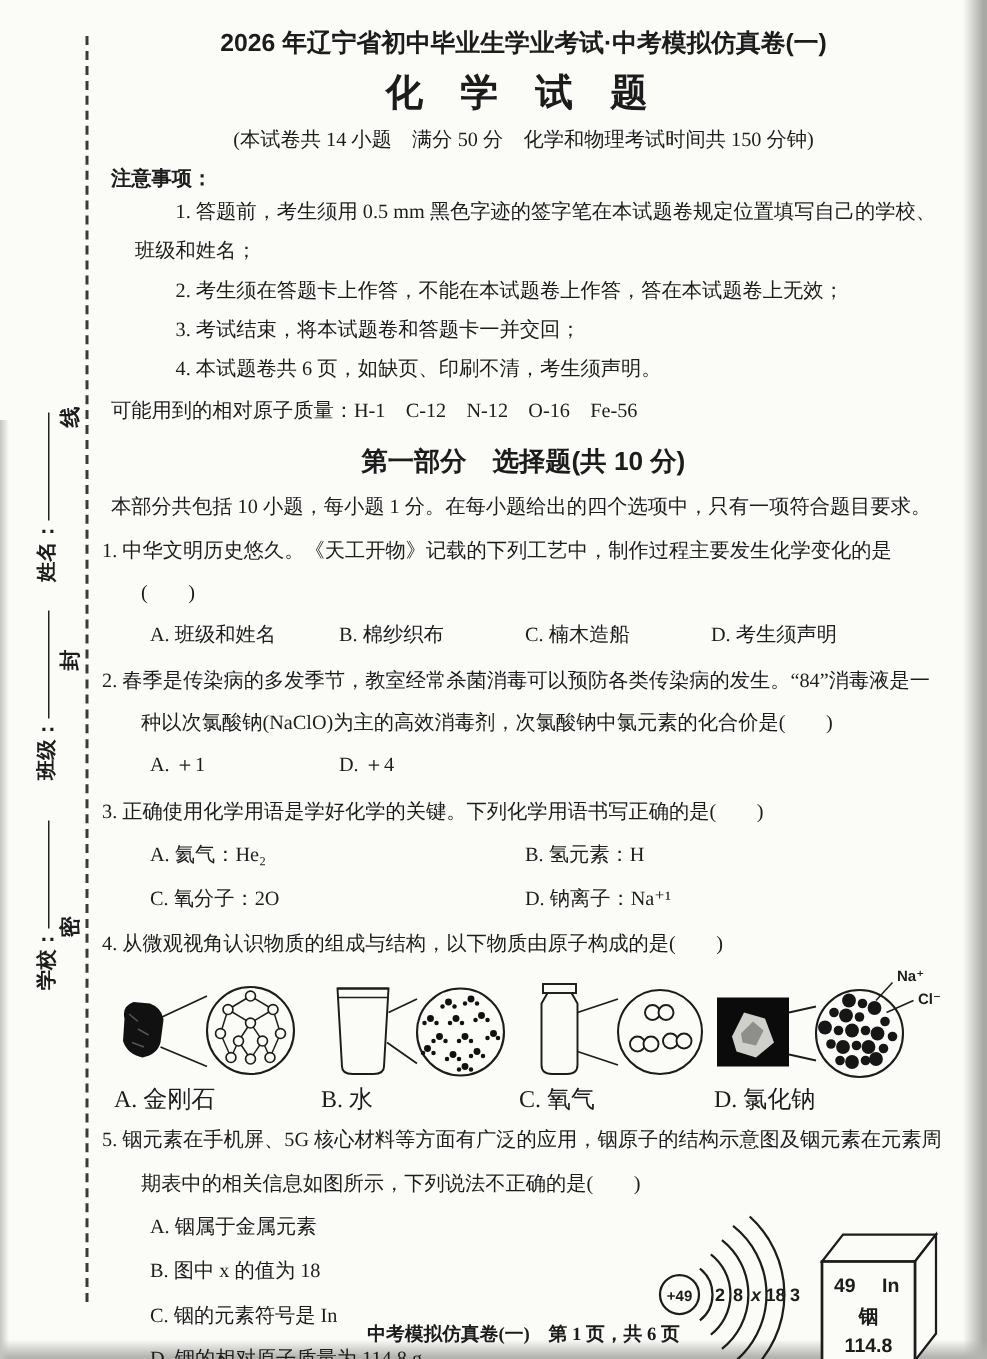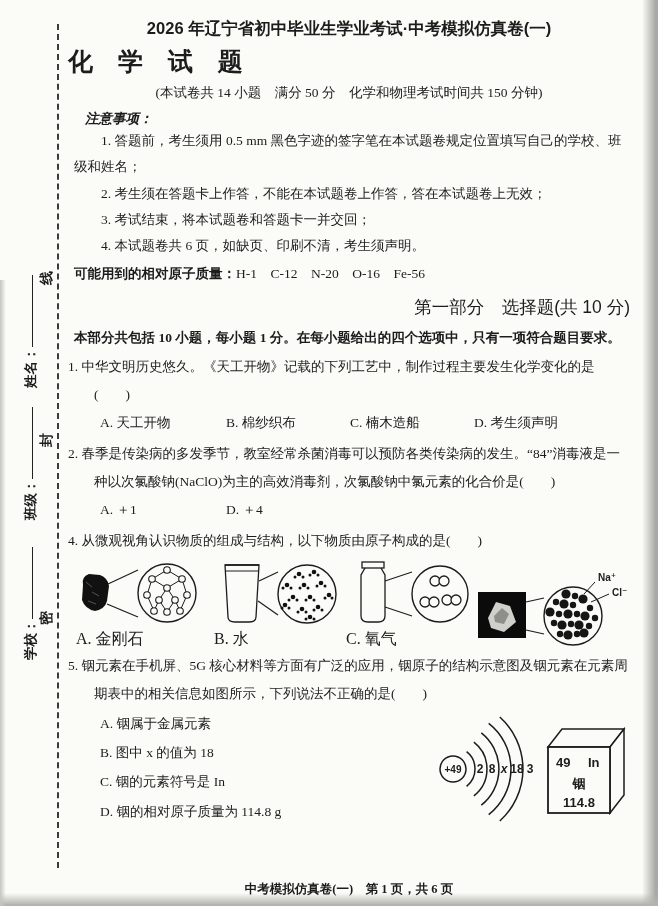--- a/index.html
+++ b/index.html
@@ -22,28 +22,28 @@
   }
   .side-field{
     position:absolute;left:22px;width:130px;height:18px;white-space:nowrap;
     font-family:"Liberation Sans","DejaVu Sans",sans-serif;font-weight:bold;font-size:13.5px;
     transform:rotate(-90deg);transform-origin:0 0;
   }
   .blank-line{display:inline-block;width:72px;height:4px;border-bottom:1.5px solid #222;vertical-align:2px;}
   
   .content{position:absolute;left:68px;top:18px;width:562px;}
   .h1{font-weight:bold;text-align:center;font-size:16.5px;font-family:"Liberation Sans","DejaVu Sans",sans-serif;}
-  .h2{font-weight:bold;font-size:25px;letter-spacing:9px;margin-top:5px;font-family:"Liberation Sans","DejaVu Sans",sans-serif;}
+  .h2{font-weight:bold;text-align:center;font-size:25px;letter-spacing:9px;margin-top:5px;font-family:"Liberation Sans","DejaVu Sans",sans-serif;}
   .h3{font-weight:normal;text-align:center;font-size:13.5px;margin-top:6px;}
-  .notice-label{font-weight:bold;margin-top:8px;margin-left:17px;font-style:italic;}
-  .notice-item{margin:0 0 0 6px;text-indent:2em;line-height:1.95;}
+  .notice-label{font-weight:bold;margin-top:8px;margin-left:6px;}
+  .notice-item{margin:0 0 0 22px;text-indent:2em;line-height:1.95;}
   .mass{margin:1px 0 0 6px;line-height:1.95;}
-  .mass .b{font-weight:bold;}
-  .sec-title{font-weight:normal;text-align:right;font-size:17.5px;margin:8px 0 6px 0;font-family:"Liberation Sans","DejaVu Sans",sans-serif;}
-  .intro{margin:0 0 0 6px;font-weight:bold;line-height:1.9;}
+  .mass .b{font-weight:normal;}
+  .sec-title{font-weight:bold;text-align:center;font-size:17.5px;margin:8px 0 6px 0;font-family:"Liberation Sans","DejaVu Sans",sans-serif;}
+  .intro{margin:0 0 0 6px;font-weight:normal;line-height:1.9;}
   .question{margin-top:2px;}
   .stem{margin:0;padding-left:26px;text-indent:-26px;line-height:2.1;}
   .opt-row4{display:grid;grid-template-columns:126px 124px 124px auto;padding-left:32px;line-height:2.1;}
   .opt-grid2{display:grid;grid-template-columns:250px auto;padding-left:32px;line-height:2.15;}
   .fig-row{display:flex;align-items:flex-end;gap:2px;padding-left:8px;margin-top:2px;}
   .fig{text-align:left;}
   .fig-cap{font-size:16px;margin-top:0;}
   .q5wrap{position:relative;}
   .q5opts p{margin:0;padding-left:32px;line-height:2.18;}
   .q5diagram{position:absolute;right:2px;top:62px;display:flex;align-items:center;gap:6px;}
@@ -79,43 +79,52 @@
     <div class="h1">2026 年辽宁省初中毕业生学业考试·中考模拟仿真卷(一)</div>
     <div class="h2">化 学 试 题</div>
     <div class="h3">(本试卷共 14 小题　满分 50 分　化学和物理考试时间共 150 分钟)</div>
 
     <div class="notice-label">注意事项：</div>
     <p class="notice-item">1. 答题前，考生须用 0.5 mm 黑色字迹的签字笔在本试题卷规定位置填写自己的学校、班级和姓名；</p>
     <p class="notice-item">2. 考生须在答题卡上作答，不能在本试题卷上作答，答在本试题卷上无效；</p>
     <p class="notice-item">3. 考试结束，将本试题卷和答题卡一并交回；</p>
     <p class="notice-item">4. 本试题卷共 6 页，如缺页、印刷不清，考生须声明。</p>
 
-    <p class="mass"><span class="b">可能用到的相对原子质量：</span><span>H-1　C-12　N-20　O-16　Fe-56</span></p>
+    <p class="mass"><span class="b">可能用到的相对原子质量：</span><span>H-1　C-12　N-12　O-16　Fe-56</span></p>
 
     <div class="sec-title">第一部分　选择题(共 10 分)</div>
     <p class="intro">本部分共包括 10 小题，每小题 1 分。在每小题给出的四个选项中，只有一项符合题目要求。</p>
 
     <div class="question">
       <p class="stem">1. 中华文明历史悠久。《天工开物》记载的下列工艺中，制作过程主要发生化学变化的是(　　)</p>
       <div class="opt-row4">
-        <span>A. 天工开物</span>
+        <span>A. 班级和姓名</span>
         <span>B. 棉纱织布</span>
         <span>C. 楠木造船</span>
         <span>D. 考生须声明</span>
       </div>
     </div>
 
     <div class="question">
       <p class="stem">2. 春季是传染病的多发季节，教室经常杀菌消毒可以预防各类传染病的发生。“84”消毒液是一种以次氯酸钠(NaClO)为主的高效消毒剂，次氯酸钠中氯元素的化合价是(　　)</p>
       <div class="opt-row4">
         <span>A. ＋1</span>
         <span>D. ＋4</span>
       </div>
     </div>
 
+    <div class="question">
+      <p class="stem">3. 正确使用化学用语是学好化学的关键。下列化学用语书写正确的是(　　)</p>
+      <div class="opt-grid2">
+        <span>A. 氦气：He₂</span>
+        <span>B. 氢元素：H</span>
+        <span>C. 氧分子：2O</span>
+        <span>D. 钠离子：Na⁺¹</span>
+      </div>
+    </div>
 
     <div class="question">
       <p class="stem">4. 从微观视角认识物质的组成与结构，以下物质由原子构成的是(　　)</p>
       <div class="fig-row">
 
         <div class="fig">
           <svg width="136" height="72" viewBox="0 0 136 72">
             <path d="M7,28 Q5,20 13,17 L24,18 Q32,21 33,29 L31,44 Q29,52 19,54 Q9,52 6,43 Z" fill="#111"></path>
             <path d="M10,25 l6,5 M16,35 l7,4 M12,44 l8,3" stroke="#555" stroke-width="1"></path>
             <line x1="32" y1="27" x2="62" y2="13" stroke="#1c1c1c" stroke-width="1.2"></line>
@@ -253,20 +262,21 @@
               <circle cx="84" cy="62" r="3.2"></circle>
                 <circle cx="92" cy="63" r="4.6"></circle>
                 <circle cx="101" cy="62" r="3.2"></circle>
                 <circle cx="108" cy="61" r="4.6"></circle>
             </g>
             <line x1="119" y1="10" x2="108" y2="22" stroke="#1c1c1c" stroke-width="1"></line>
             <line x1="133" y1="22" x2="115" y2="30" stroke="#1c1c1c" stroke-width="1"></line>
             <text x="122" y="9" font-size="10" font-weight="bold">Na⁺</text>
             <text x="136" y="24" font-size="10" font-weight="bold">Cl⁻</text>
           </svg>
+          <div class="fig-cap">D. 氯化钠</div>
         </div>
 
       </div>
     </div>
 
     <div class="question q5wrap">
       <p class="stem">5. 铟元素在手机屏、5G 核心材料等方面有广泛的应用，铟原子的结构示意图及铟元素在元素周期表中的相关信息如图所示，下列说法不正确的是(　　)</p>
       <div class="q5opts">
         <p>A. 铟属于金属元素</p>
         <p>B. 图中 x 的值为 18</p>

